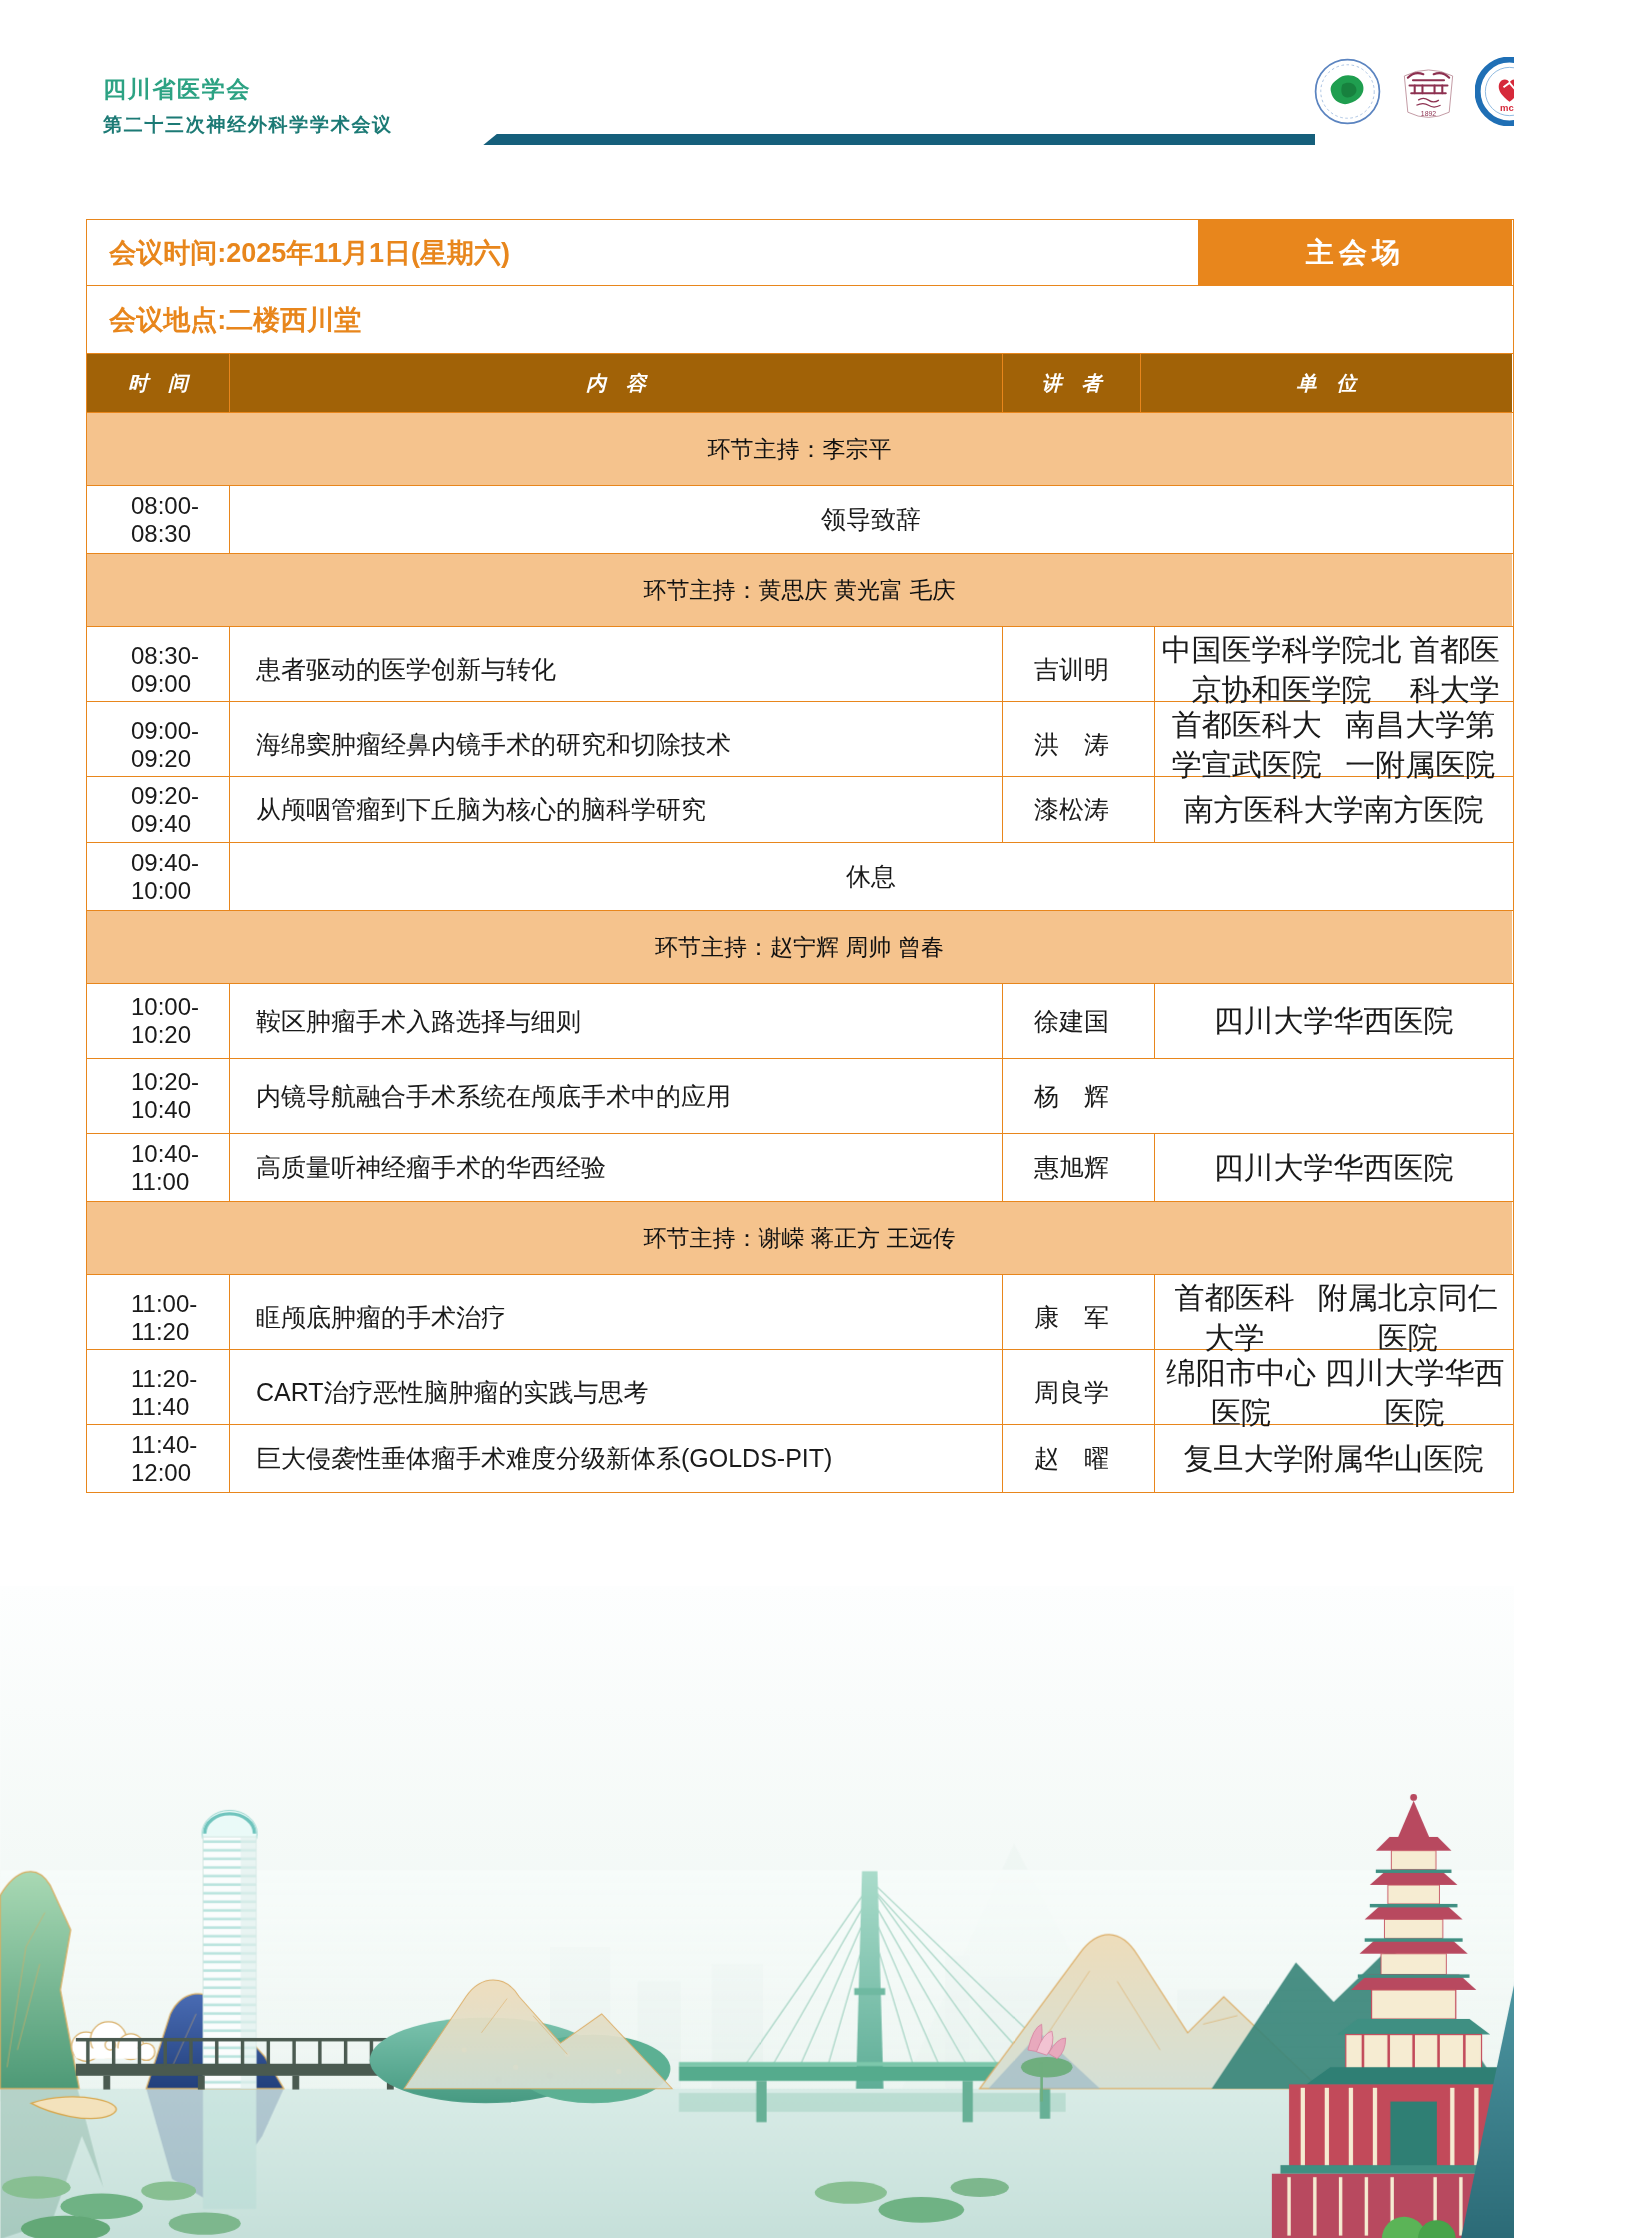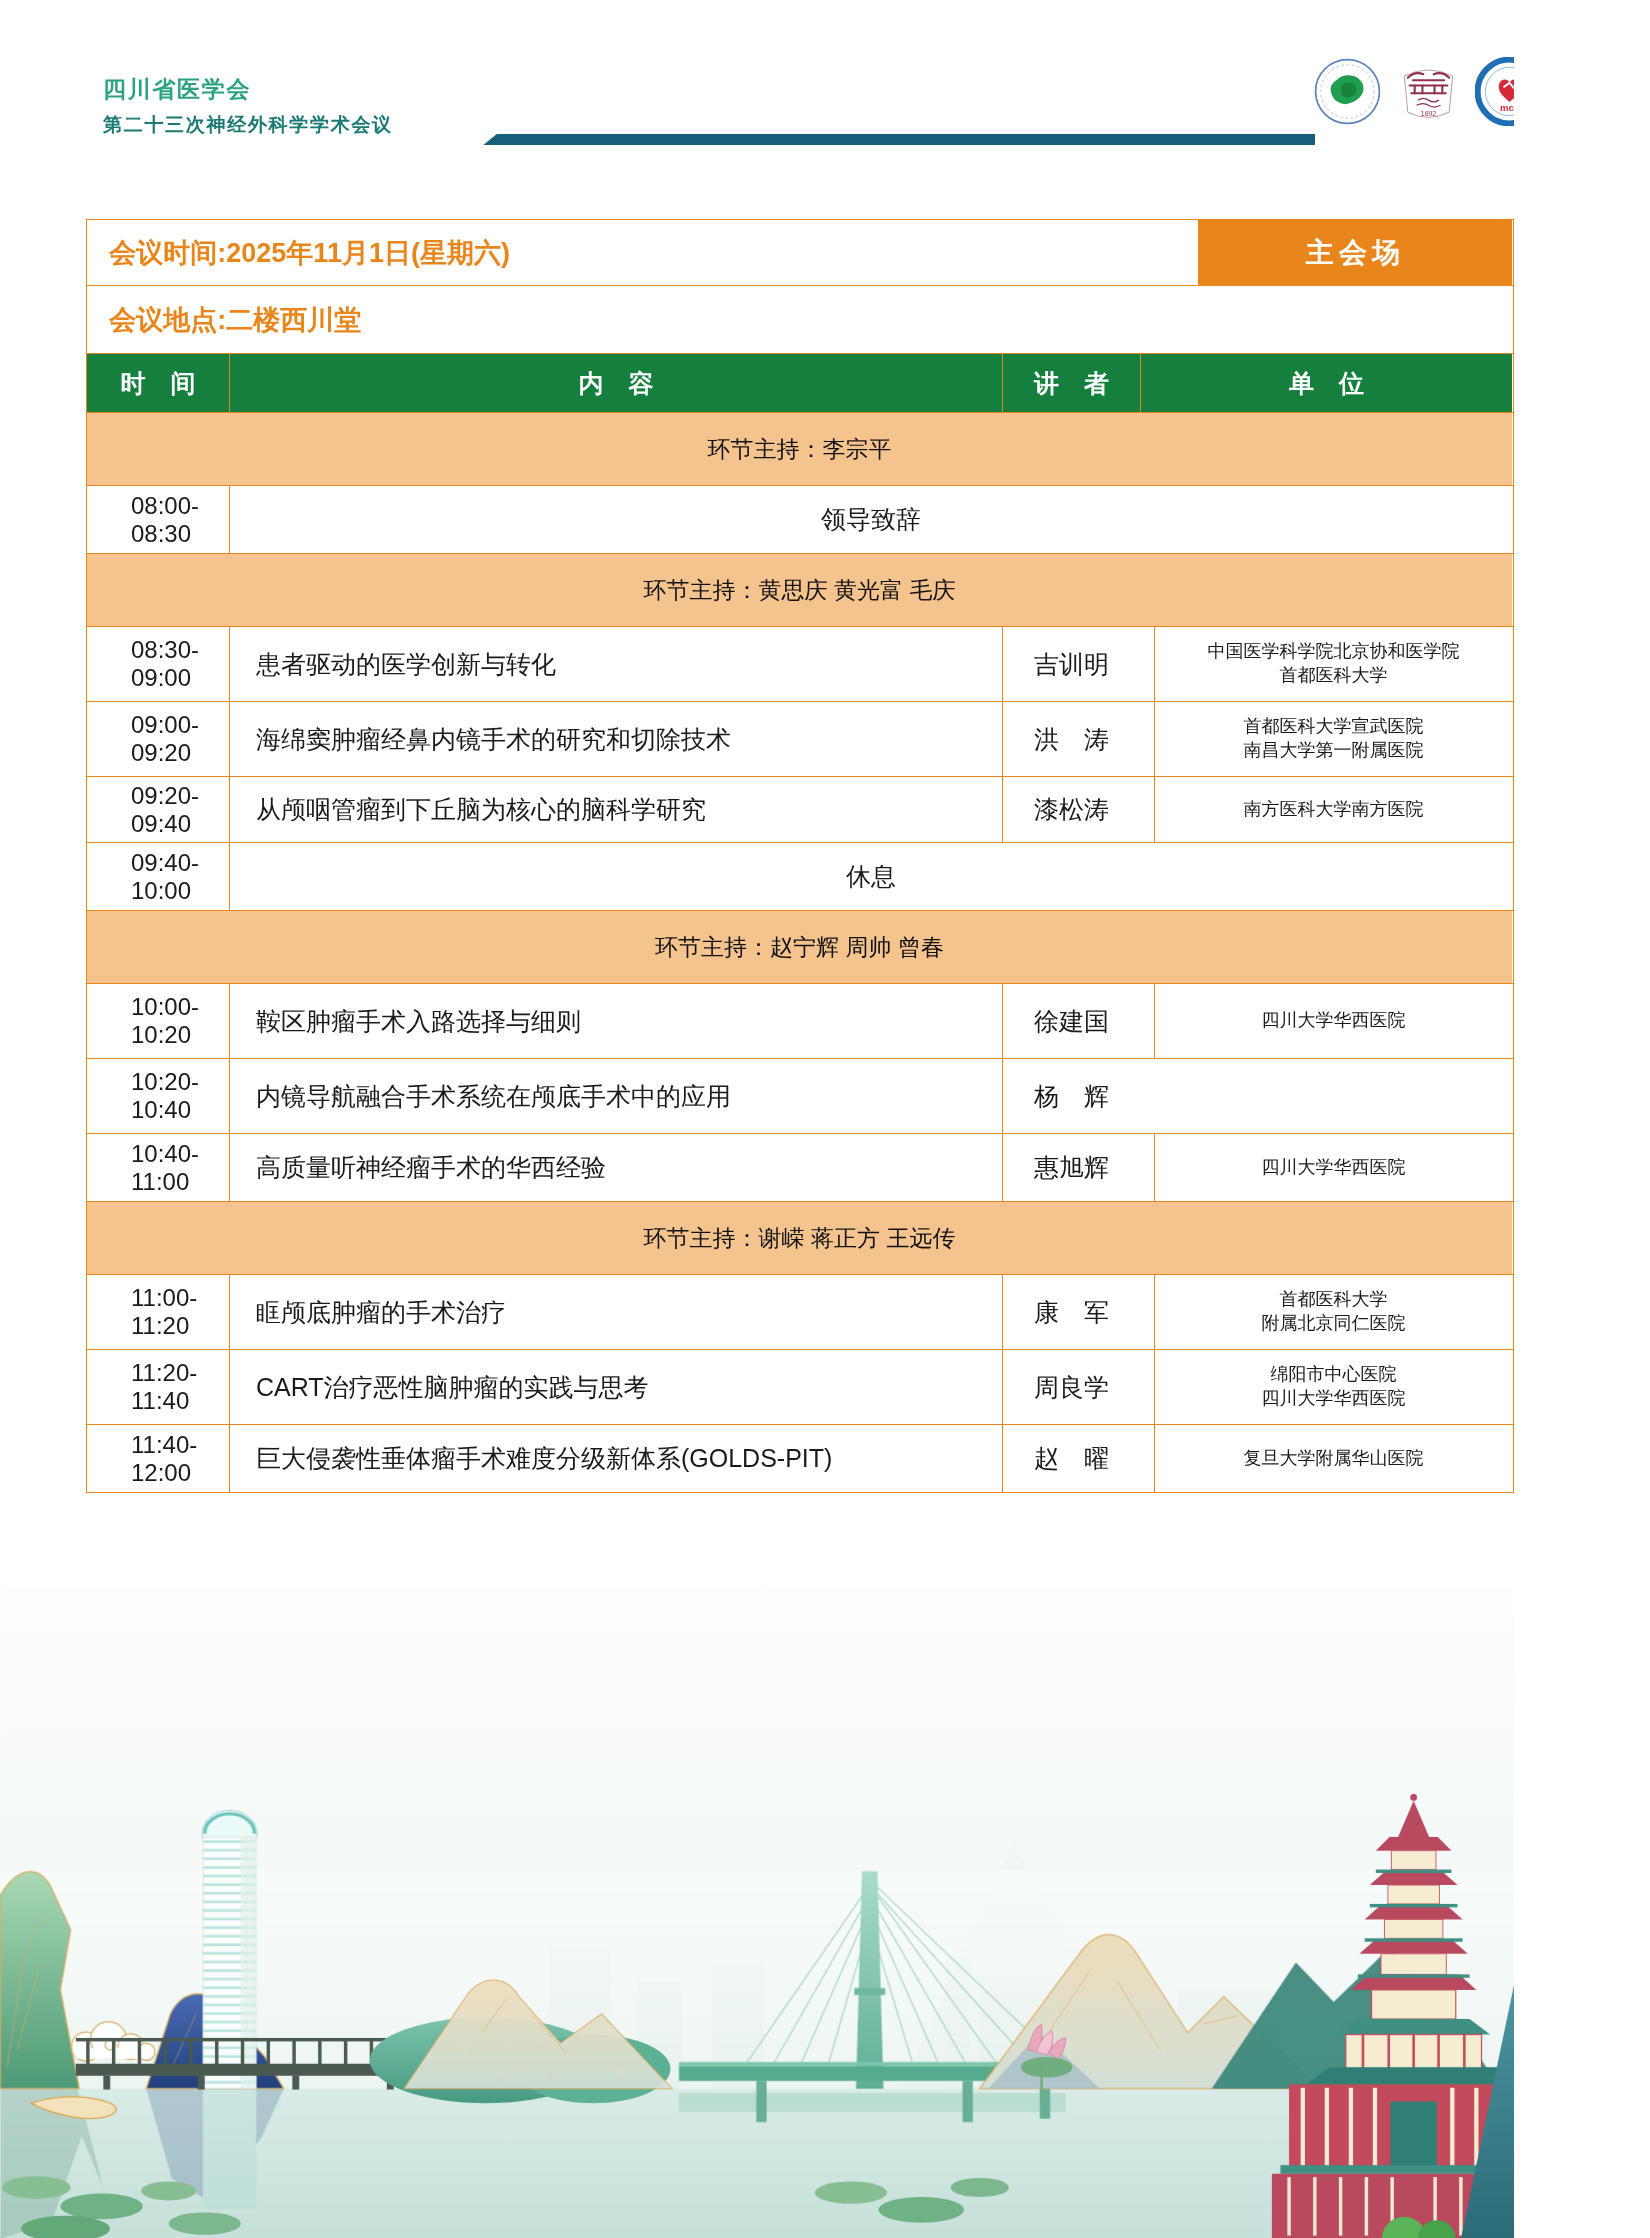--- a/index.html
+++ b/index.html
@@ -19,27 +19,27 @@
   .t-row{display:grid;grid-template-columns:142px 773px 138px 372px;border-bottom:1.7px solid #e8861c;}
   .t-row:last-child{border-bottom:none;}
   .t-row.meta1{grid-template-columns:1111px 314px;}
   .t-row.full{grid-template-columns:1425px;}
   .t-row.span3{grid-template-columns:142px 1283px;}
   .c{display:flex;align-items:center;justify-content:center;box-sizing:border-box;color:#1a1a1a;}
   .c + .c{border-left:1.7px solid #e8861c;}
   .rh78{height:65px;} .rh80{height:67px;} .rh70{height:58px;} .rh86{height:72px;} .rh88{height:74px;}
   .meta-text{justify-content:flex-start;padding-left:22.3px;font-size:27px;font-weight:700;color:#e8861c;}
   .venue-tag{background:#e8861c;color:#fff;font-size:28px;font-weight:700;letter-spacing:5.2px;}
-  .head .c{background:#15803d;color:#fff;font-size:25px;font-weight:700;}
+  .head .c{background:#a16207;color:#fff;font-size:20px;font-weight:700;font-style:italic;}
   .session .c{background:#f5c38d;font-size:23px;font-weight:500;color:#111;}
   .time{font-size:24px;margin-left:44px;}
   .content{justify-content:flex-start;padding-left:26px;font-size:25px;}
   .content.center{justify-content:center;padding-left:0;}
   .speaker{font-size:25px;}
-  .org{flex-direction:column;font-size:18px;line-height:1.32;text-align:center;padding:3.4px 5.2px;margin-left:14px;}
+  .org{flex-direction:row;font-size:30px;line-height:1.32;text-align:center;padding:3.4px 5.2px;margin-left:14px;}
   
   .art{position:absolute;left:0;top:1586px;width:1650px;height:653px;display:block;}
 </style>
 </head>
 <body>
 <div class="page">
 
 <div class="brand">
   <div class="l1">四川省医学会</div>
   <div class="l2">第二十三次神经外科学学术会议</div>

